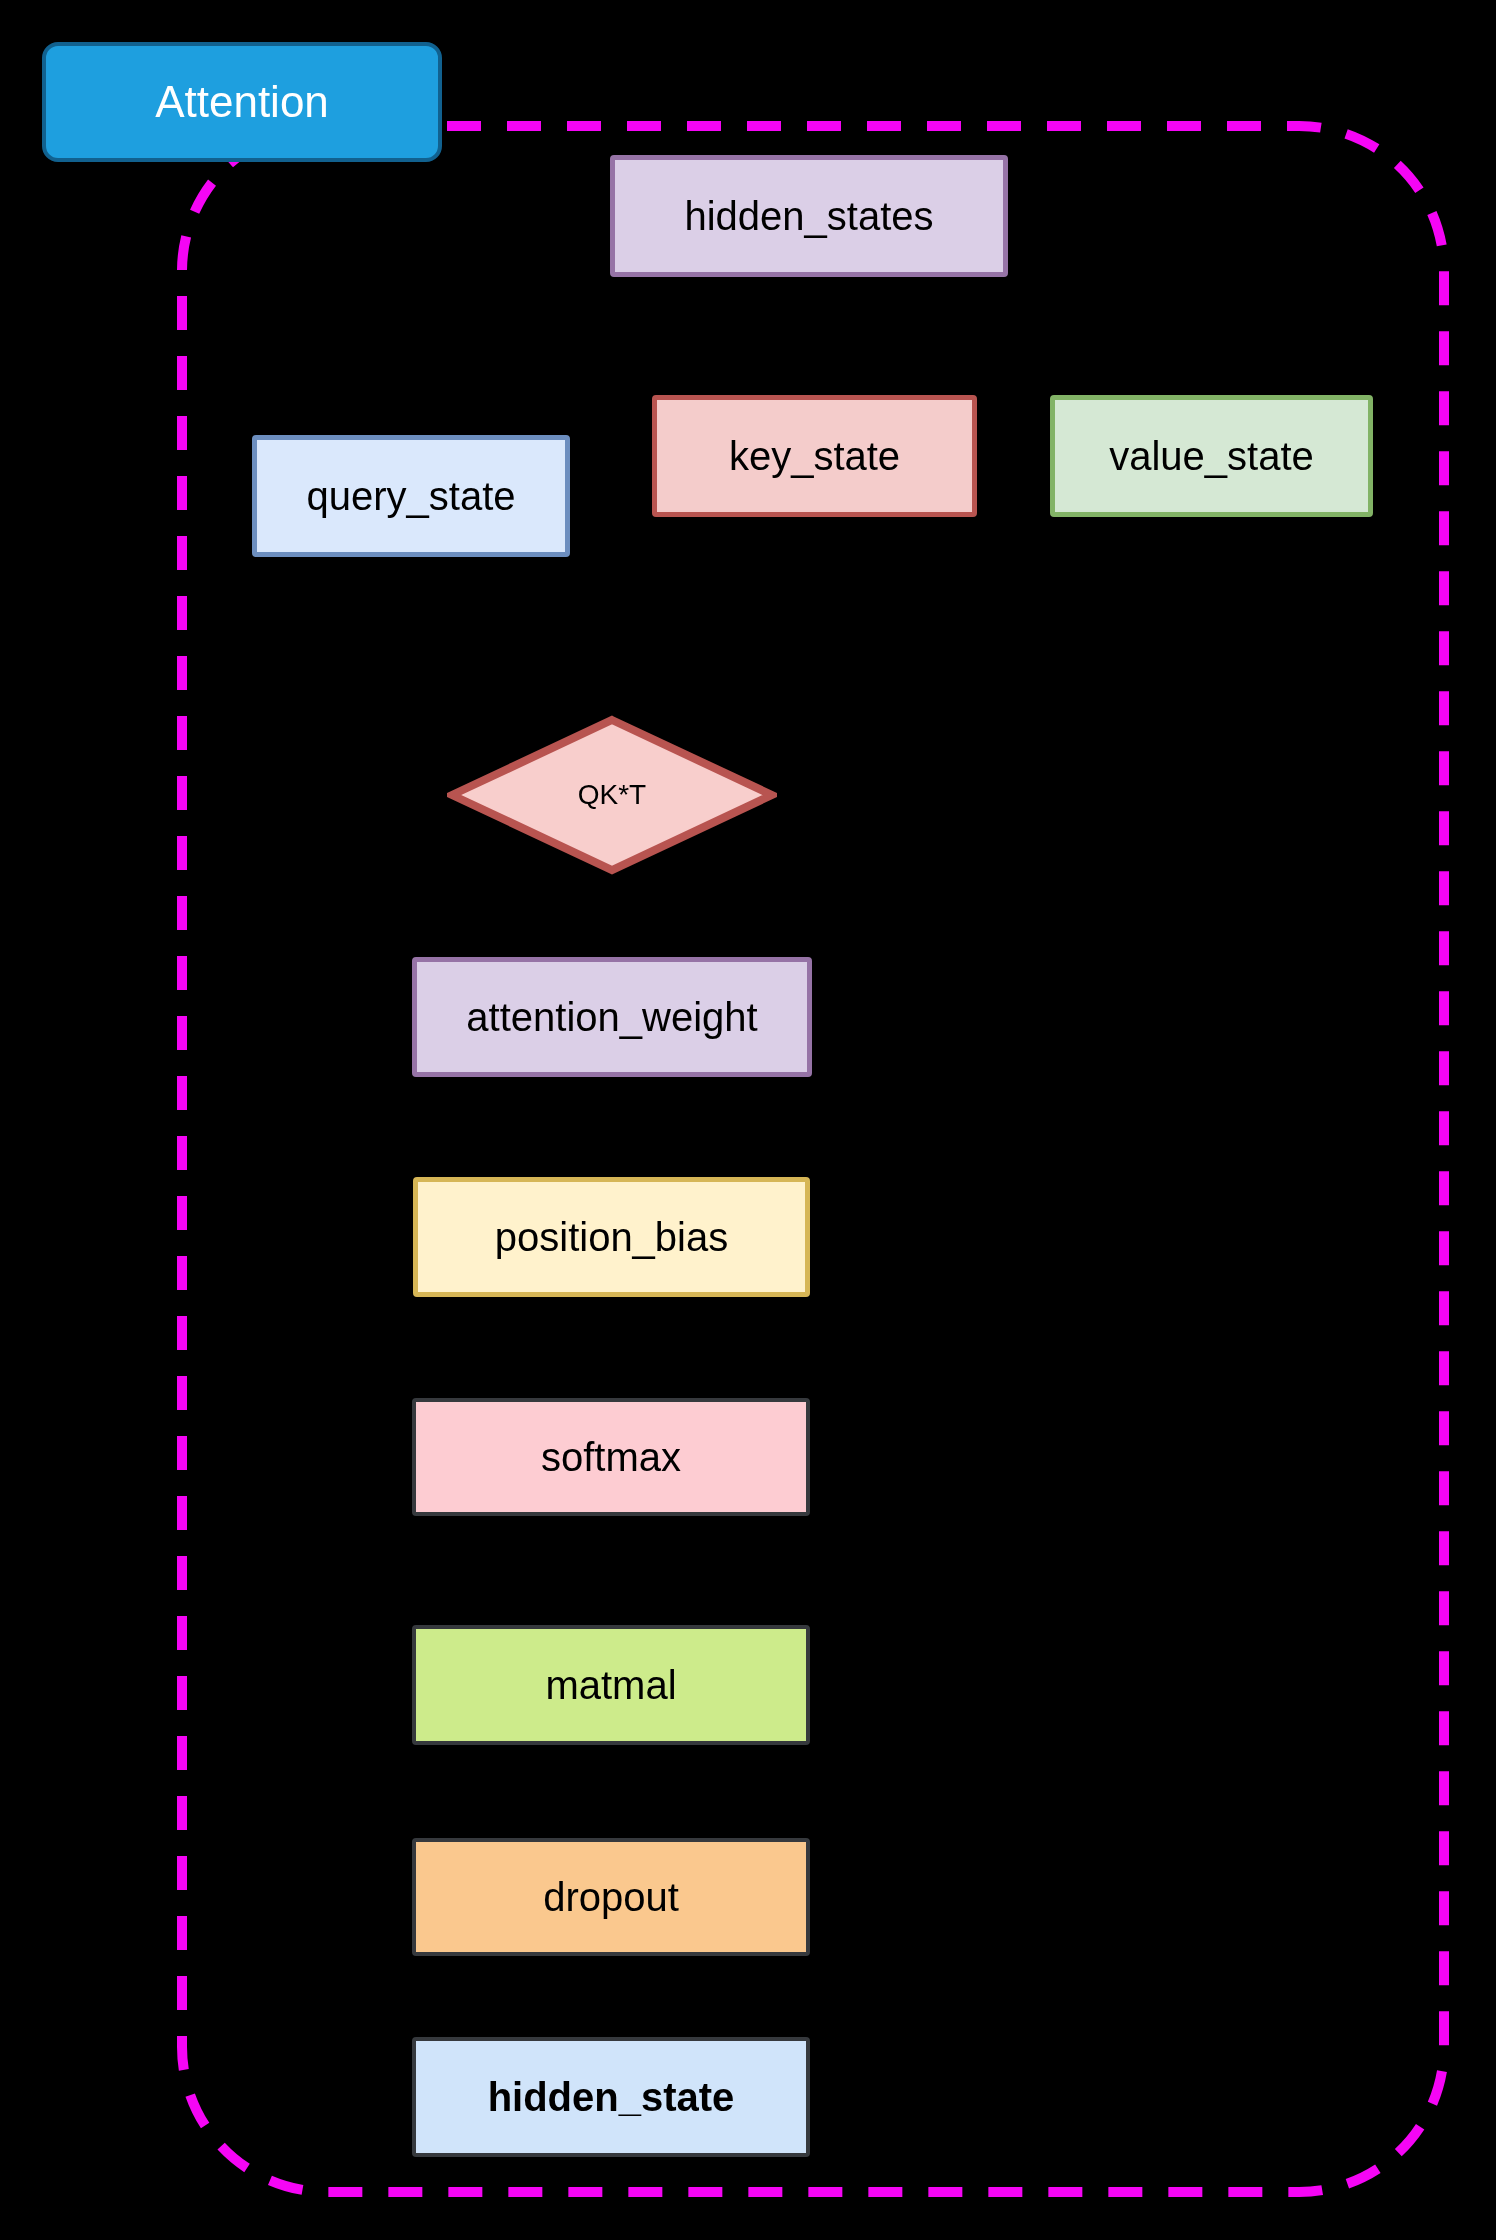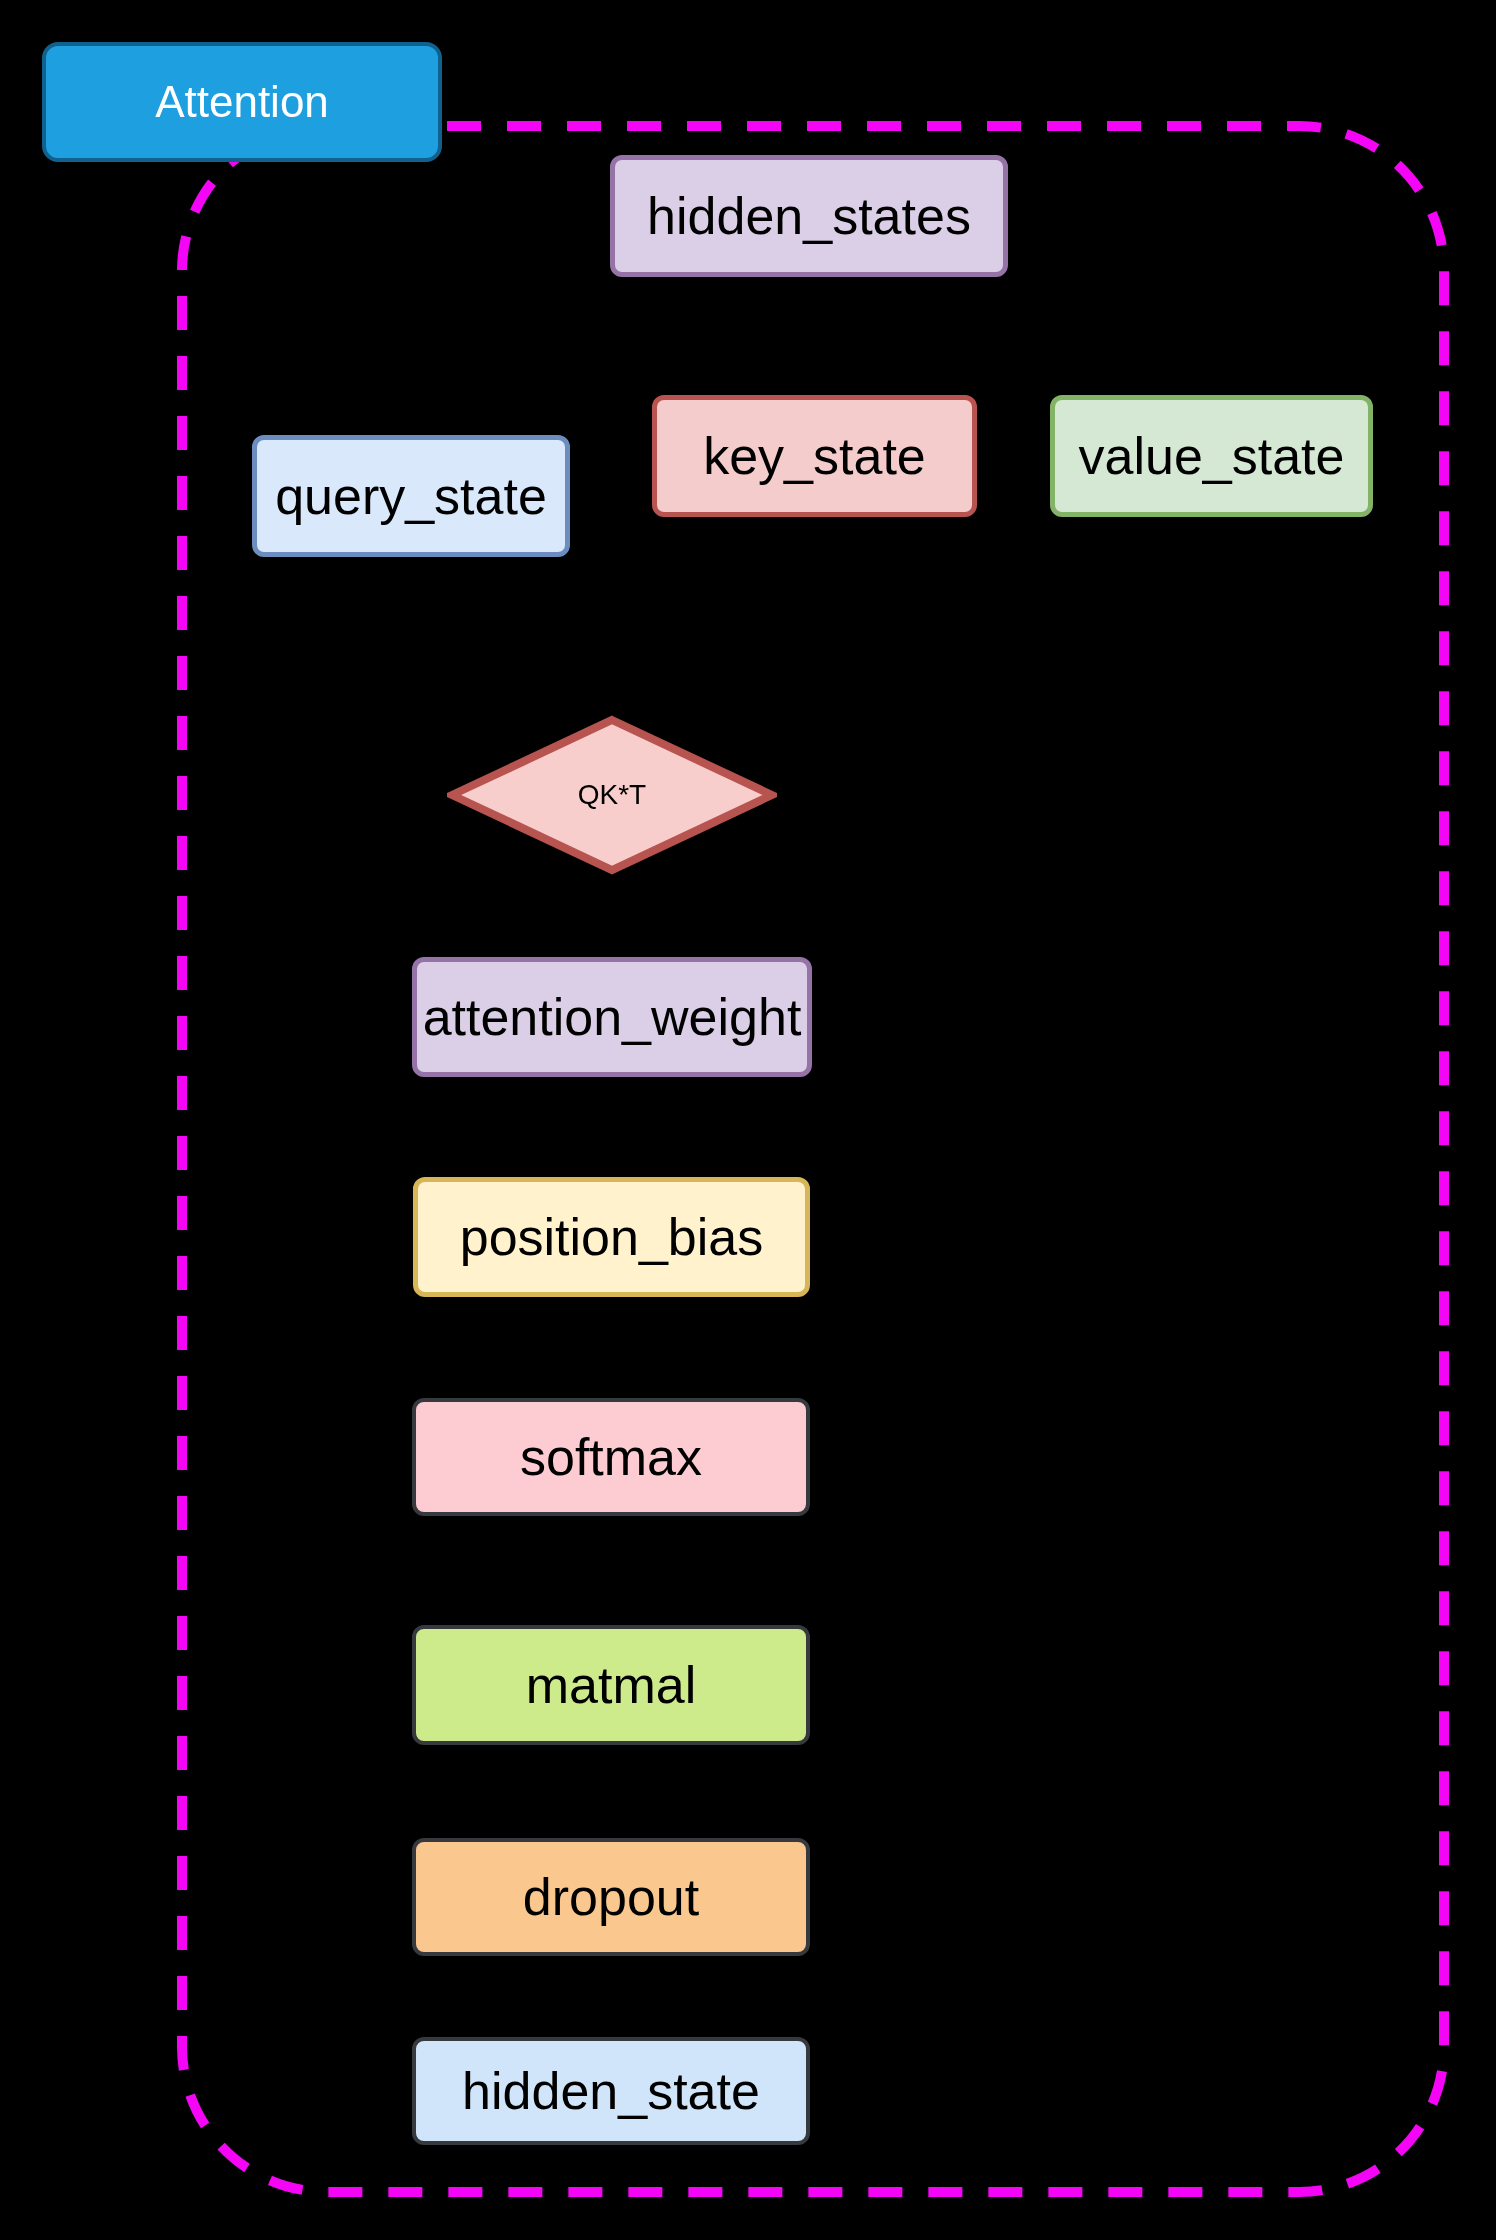--- a/index.html
+++ b/index.html
@@ -13,21 +13,21 @@
   
   #container-svg{position:absolute;left:177px;top:121px;width:1272px;height:2076px;}
   #container-svg rect{
     fill:none;stroke:#f505f5;stroke-width:10;
     stroke-dasharray:34 26;
   }
   
   .node{
     position:absolute;box-sizing:border-box;
     display:flex;align-items:center;justify-content:center;
-    font-size:52px;color:#000;border-radius:12px;
+    font-size:40px;color:#000;border-radius:4px;
     border-style:solid;
   }
   
   .title-node{
     left:42px;top:42px;width:400px;height:120px;
     background:#1e9fdf;border:4px solid #11618f;border-radius:16px;
     color:#fff;font-size:44px;z-index:3;
   }
   
   .hidden-states{left:610px;top:155px;width:398px;height:122px;background:#dbcfe7;border-color:#9673a6;border-width:5px;}
@@ -43,21 +43,21 @@
     position:absolute;left:0;top:0;width:330px;height:160px;
     display:flex;align-items:center;justify-content:center;
     font-size:28px;color:#000;
   }
   
   .attention-weight{left:412px;top:957px;width:400px;height:120px;background:#dbcfe7;border-color:#9673a6;border-width:5px;}
   .position-bias{left:413px;top:1177px;width:397px;height:120px;background:#fff2cc;border-color:#d6b656;border-width:5px;}
   .softmax{left:412px;top:1398px;width:398px;height:118px;background:#fdccd2;border-color:#36393d;border-width:4px;}
   .matmal{left:412px;top:1625px;width:398px;height:120px;background:#cdeb8b;border-color:#36393d;border-width:4px;}
   .dropout{left:412px;top:1838px;width:398px;height:118px;background:#fac88e;border-color:#36393d;border-width:4px;}
-  .hidden-state{left:412px;top:2037px;width:398px;height:108px;background:#d0e4fa;border-color:#36393d;border-width:4px;}
+  .hidden-state{left:412px;top:2037px;width:398px;height:120px;background:#d0e4fa;border-color:#36393d;border-width:4px;font-weight:bold;}
 </style>
 </head>
 <body>
 
 <div id="canvas">
 
   <svg id="container-svg" viewBox="0 0 1272 2076" xmlns="http://www.w3.org/2000/svg">
     <rect x="5" y="5" width="1262" height="2066" rx="145" ry="145"></rect>
   </svg>
 

